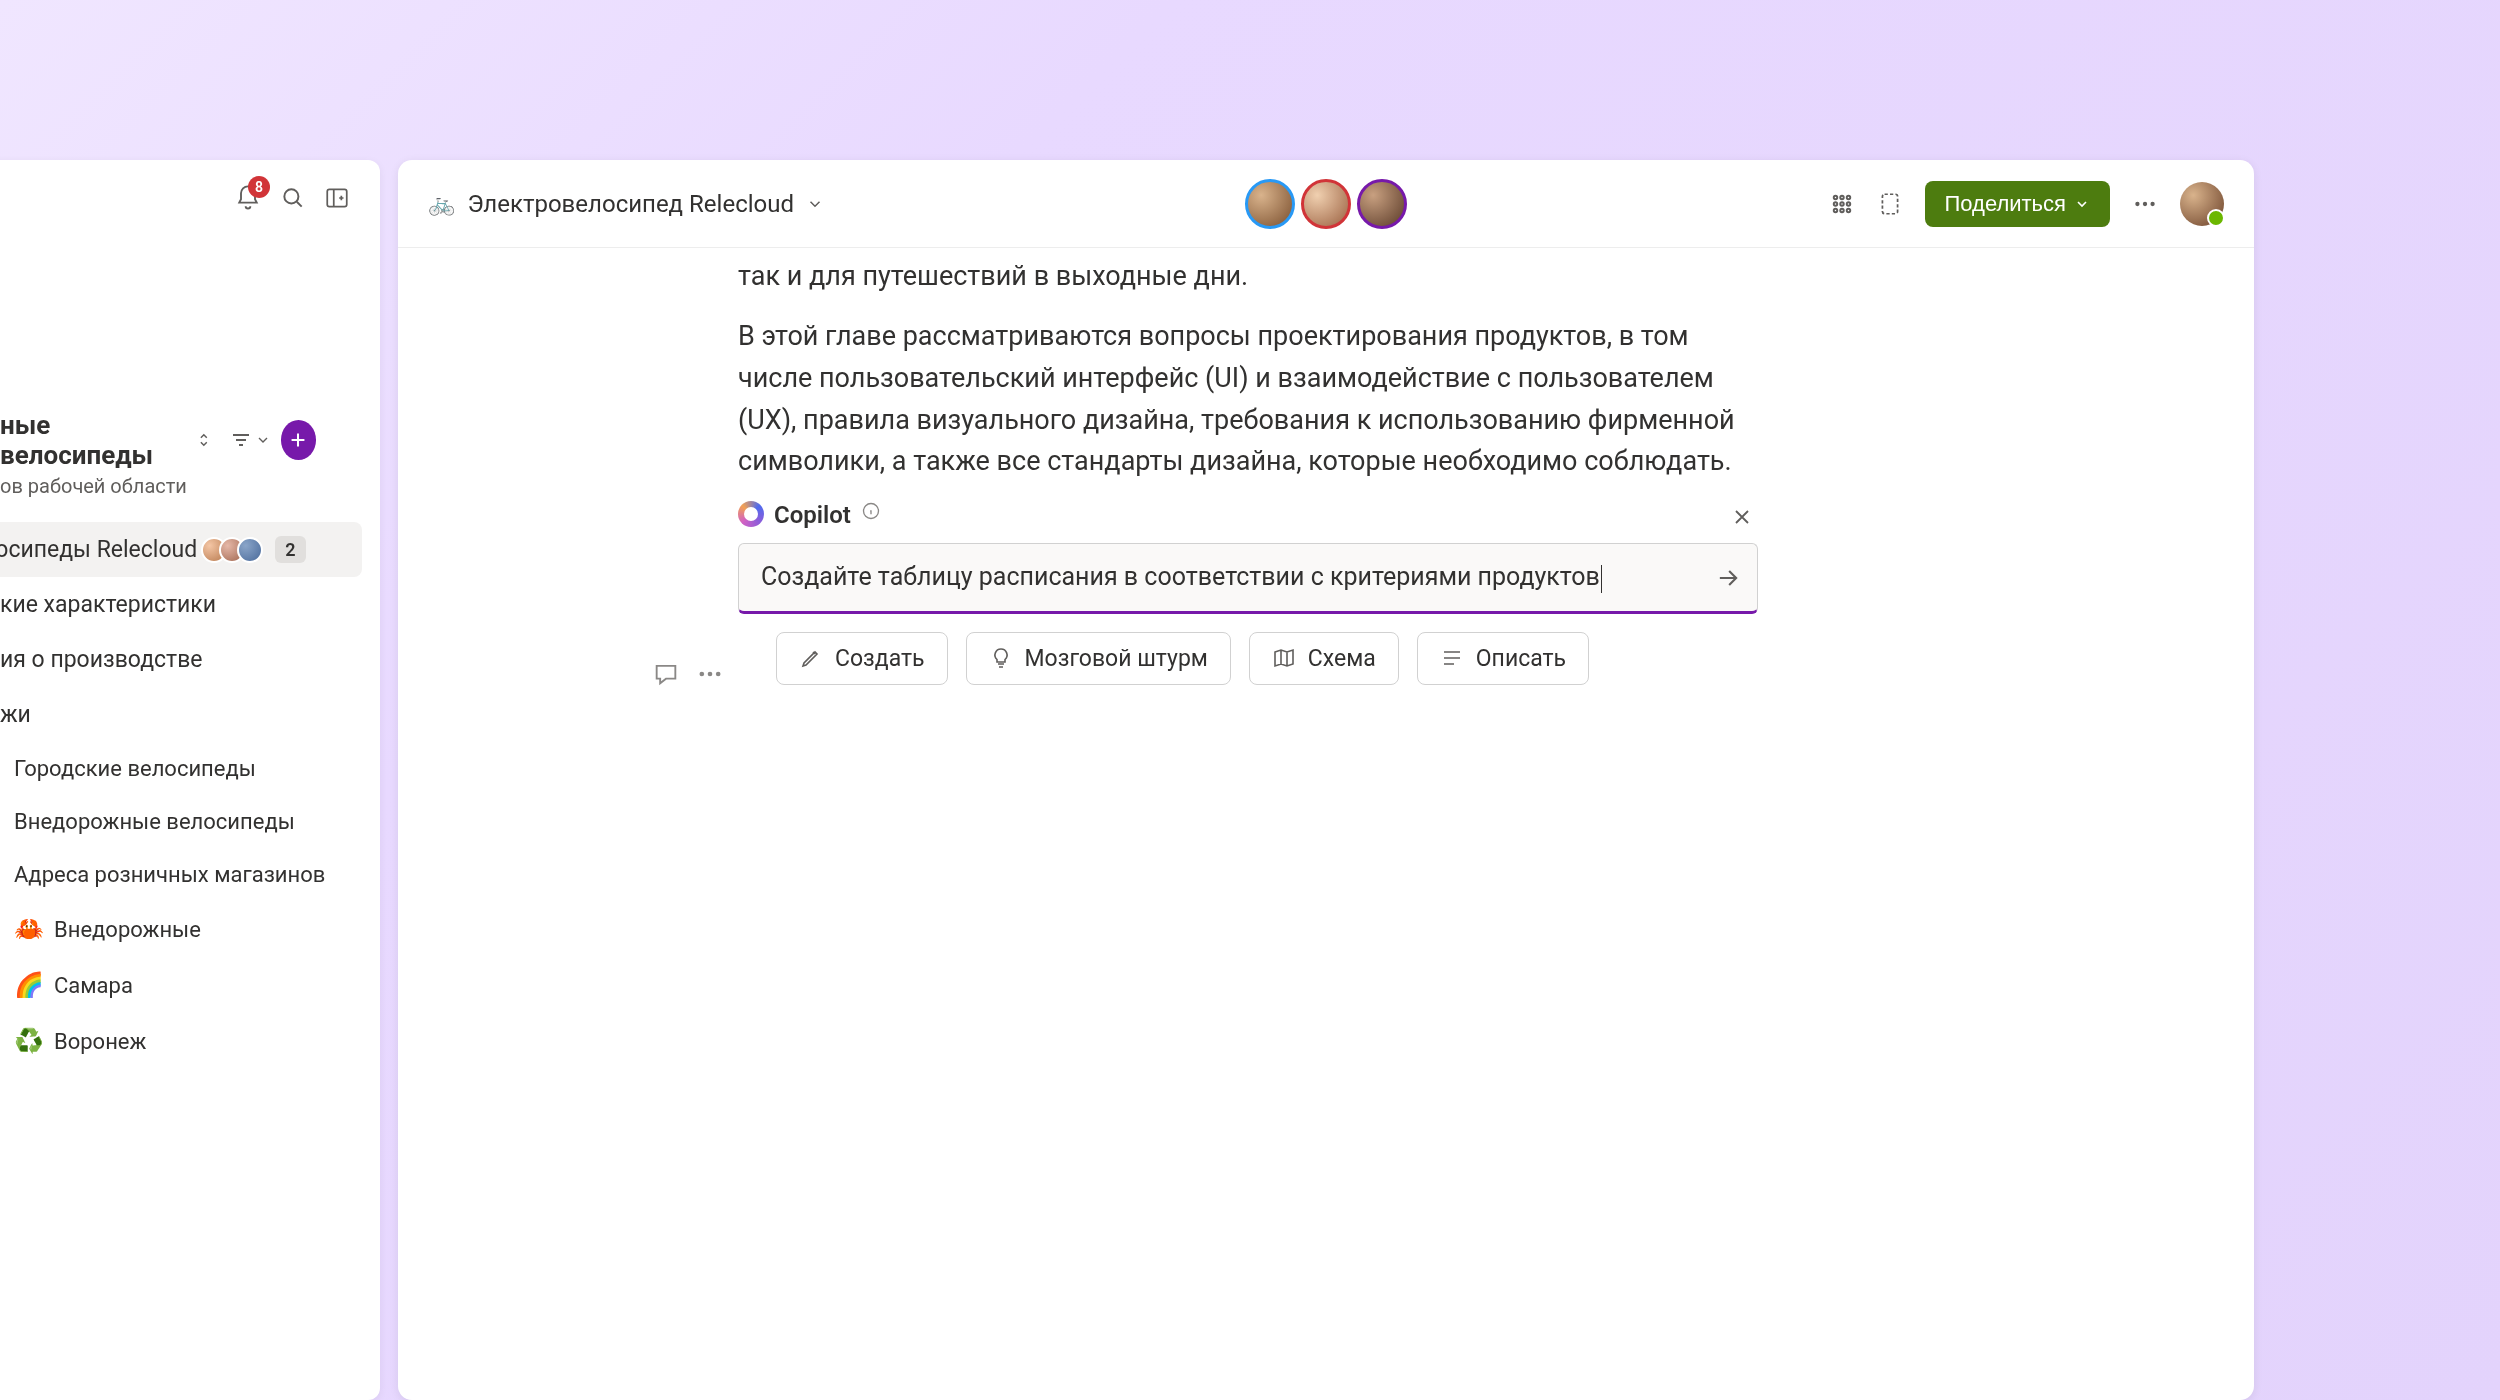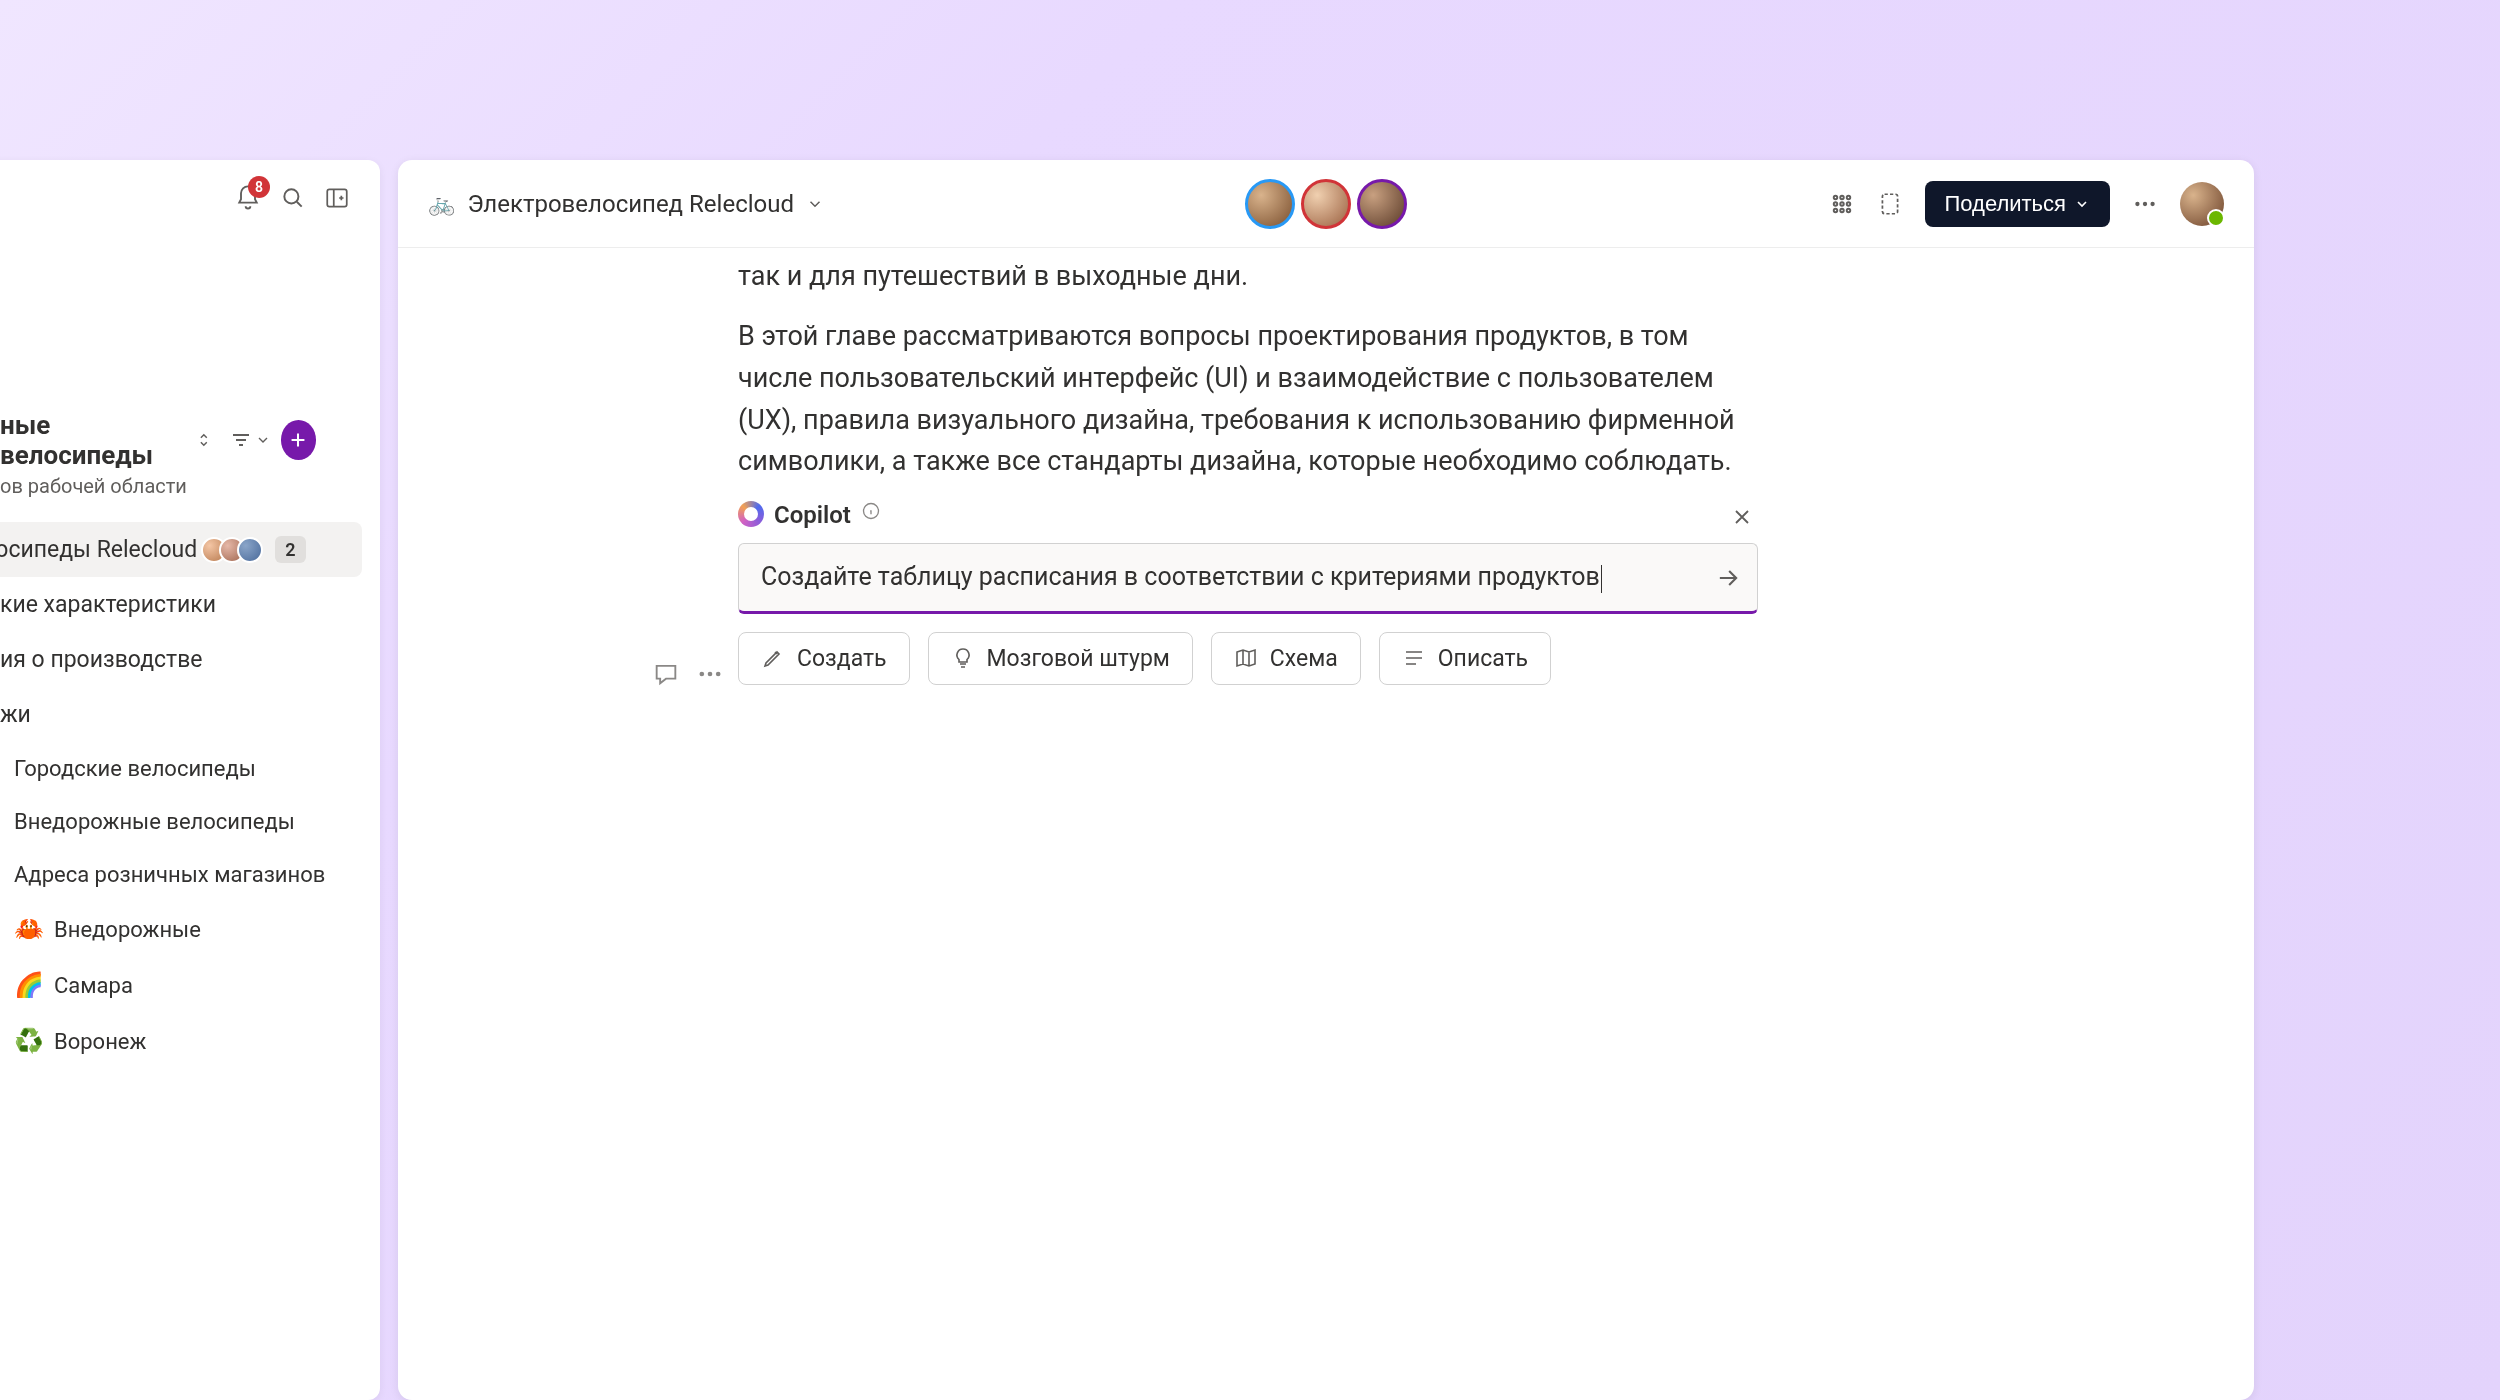--- a/index.html
+++ b/index.html
@@ -149,21 +149,21 @@
   }
   .pa-blue { border-color: #2899f5; background: radial-gradient(circle at 30% 30%, #d9b38c, #7a4f2e); }
   .pa-red  { border-color: #d13438; background: radial-gradient(circle at 30% 30%, #f0d0b0, #9a6040); }
   .pa-purple{ border-color: #7719aa; background: radial-gradient(circle at 30% 30%, #c8a080, #5a3a28); }
 
   .header-right {
     margin-left: auto; display: flex; align-items: center; gap: 22px;
   }
   .grid-icon, .copy-icon, .more-icon { color: #605e5c; cursor: pointer; }
   .share-btn {
-    background: #0f172a; color: #fff;
+    background: #4d7c0f; color: #fff;
     border: none; border-radius: 8px;
     padding: 10px 20px;
     font-size: 22px; font-weight: 400;
     display: flex; align-items: center; gap: 8px;
     cursor: pointer;
   }
   .user-av {
     width: 44px; height: 44px; border-radius: 50%;
     background: radial-gradient(circle at 30% 30%, #d9b38c, #6a4028);
     position: relative;
@@ -227,21 +227,21 @@
   .input-wrap { position: relative; margin-bottom: 18px; }
   .send-btn {
     position: absolute; right: 16px; top: 50%; transform: translateY(-50%);
     color: #605e5c; cursor: pointer;
   }
   .caret {
     display:inline-block; width:1px; height:28px; background:#323130;
     vertical-align: middle; margin-left:1px;
   }
 
-  .chip-row { display: flex; gap: 18px; }
+  .chip-row { display: flex; gap: 18px; margin-left: 38px; }
   .chip {
     display: flex; align-items: center; gap: 12px;
     border: 1px solid #d1d1d1; border-radius: 8px;
     padding: 12px 22px;
     font-size: 23px; color: #323130;
     background: #fff; cursor: pointer;
   }
   .chip svg { color: #605e5c; }
 
   svg { display: block; }

